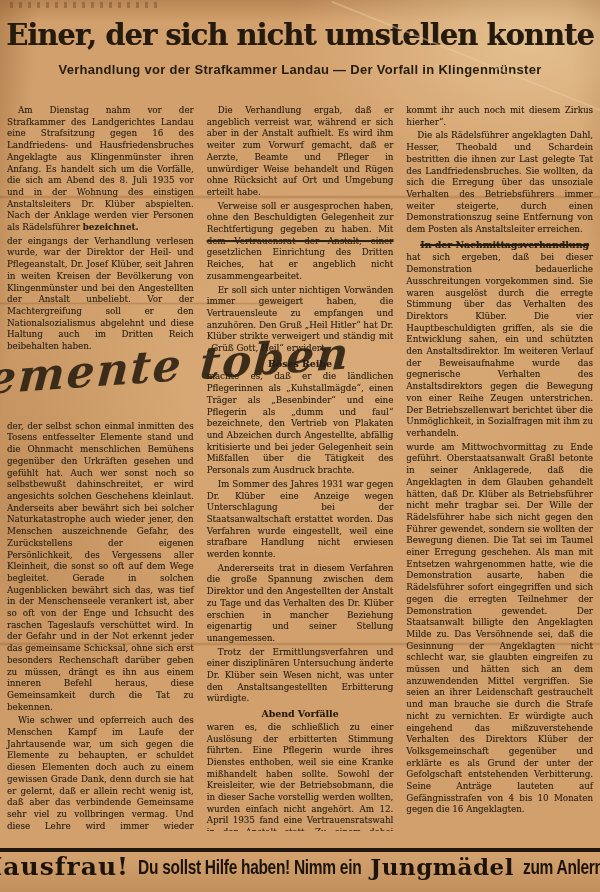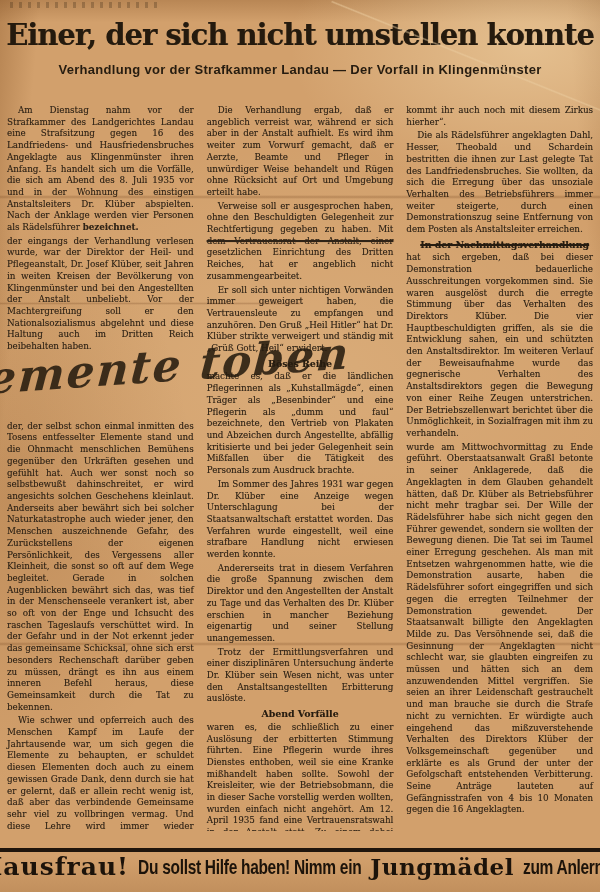--- a/index.html
+++ b/index.html
@@ -87,21 +87,21 @@
     </div>
 
     <div class="col">
       <p class="indent">Die Verhandlung ergab, daß er angeblich verreist war, während er sich aber in der Anstalt aufhielt. Es wird ihm weiter zum Vorwurf gemacht, daß er Aerzte, Beamte und Pfleger in unwürdiger Weise behandelt und Rügen ohne Rücksicht auf Ort und Umgebung erteilt habe.</p>
       <p class="indent"><span>Verweise soll er ausgesprochen haben, ohne den Beschuldigten Gelegenheit zur Rechtfertigung gegeben zu haben. Mit </span><span class="struck">dem Vertrauensrat der Anstalt, einer</span><span> gesetzlichen Einrichtung des Dritten Reiches, hat er angeblich nicht zusammengearbeitet.</span></p>
       <p class="indent">Er soll sich unter nichtigen Vorwänden immer geweigert haben, die Vertrauensleute zu empfangen und anzuhören. Den Gruß „Heil Hitler“ hat Dr. Klüber strikte verweigert und ständig mit „Grüß Gott, Heil“ erwidert.</p>
       <h3 class="sec-h">Böses Reihe</h3>
       <p>machte es, daß er die ländlichen Pflegerinnen als „Kuhstallmägde“, einen Träger als „Besenbinder“ und eine Pflegerin als „dumm und faul“ bezeichnete, den Vertrieb von Plakaten und Abzeichen durch Angestellte, abfällig kritisierte und bei jeder Gelegenheit sein Mißfallen über die Tätigkeit des Personals zum Ausdruck brachte.</p>
       <p class="indent">Im Sommer des Jahres 1931 war gegen Dr. Klüber eine Anzeige wegen Unterschlagung bei der Staatsanwaltschaft erstattet worden. Das Verfahren wurde eingestellt, weil eine strafbare Handlung nicht erwiesen werden konnte.</p>
       <p class="indent">Andererseits trat in diesem Verfahren die große Spannung zwischen dem Direktor und den Angestellten der Anstalt zu Tage und das Verhalten des Dr. Klüber erschien in mancher Beziehung eigenartig und seiner Stellung unangemessen.</p>
-      <p class="indent">Trotz der Ermittlungsverfahren und einer disziplinären Untersuchung änderte Dr. Klüber sein Wesen nicht, was unter den Anstaltsangestellten Erbitterung auslöste.</p>
+      <p class="indent">Trotz der Ermittlungsverfahren und einer disziplinären Untersuchung änderte Dr. Klüber sein Wesen nicht, was unter den Anstaltsangestellten Erbitterung würdigte.</p>
       <h3 class="sec-h">Abend Vorfälle</h3>
       <p>waren es, die schließlich zu einer Auslösung der erbitterten Stimmung führten. Eine Pflegerin wurde ihres Dienstes enthoben, weil sie eine Kranke mißhandelt haben sollte. Sowohl der Kreisleiter, wie der Betriebsobmann, die in dieser Sache vorstellig werden wollten, wurden einfach nicht angehört. Am 12. April 1935 fand eine Vertrauensratswahl in der Anstalt statt. Zu einem dabei beteiligten SS-Mann äußerte Klüber: „Na, sind Sie auch einer von denen. Ich habe geglaubt, Sie wären etwas besseres“.</p>
 
     </div>
 
     <div class="col">
       <p>kommt ihr auch noch mit diesem Zirkus hierher“.</p>
       <p class="indent">Die als Rädelsführer angeklagten Dahl, Hesser, Theobald und Schardein bestritten die ihnen zur Last gelegte Tat des Landfriedensbruches. Sie wollten, da sich die Erregung über das unsoziale Verhalten des Betriebsführers immer weiter steigerte, durch einen Demonstrationszug seine Entfernung von dem Posten als Anstaltsleiter erreichen.</p>
       <h3 class="sec-h left struck">In der Nachmittagsverhandlung</h3>
       <p>hat sich ergeben, daß bei dieser Demonstration bedauerliche Ausschreitungen vorgekommen sind. Sie waren ausgelöst durch die erregte Stimmung über das Verhalten des Direktors Klüber. Die vier Hauptbeschuldigten griffen, als sie die Entwicklung sahen, ein und schützten den Anstaltsdirektor. Im weiteren Verlauf der Beweisaufnahme wurde das gegnerische Verhalten des Anstaltsdirektors gegen die Bewegung von einer Reihe Zeugen unterstrichen. Der Betriebszellenwart berichtet über die Unmöglichkeit, in Sozialfragen mit ihm zu verhandeln.</p>

